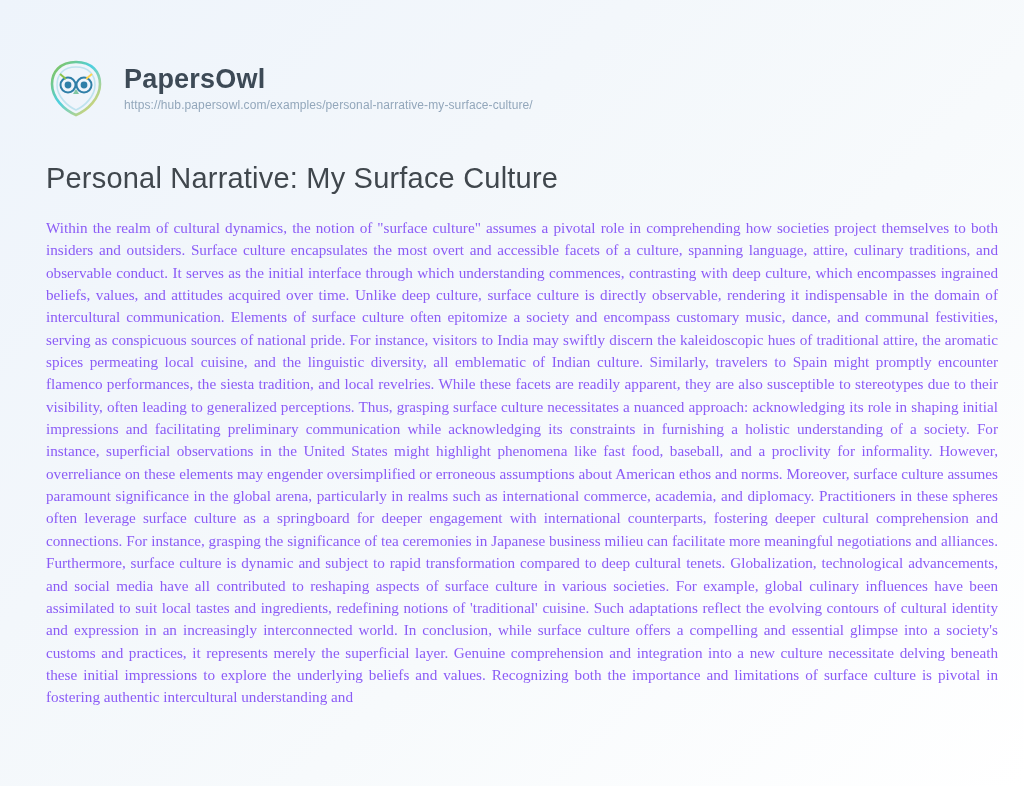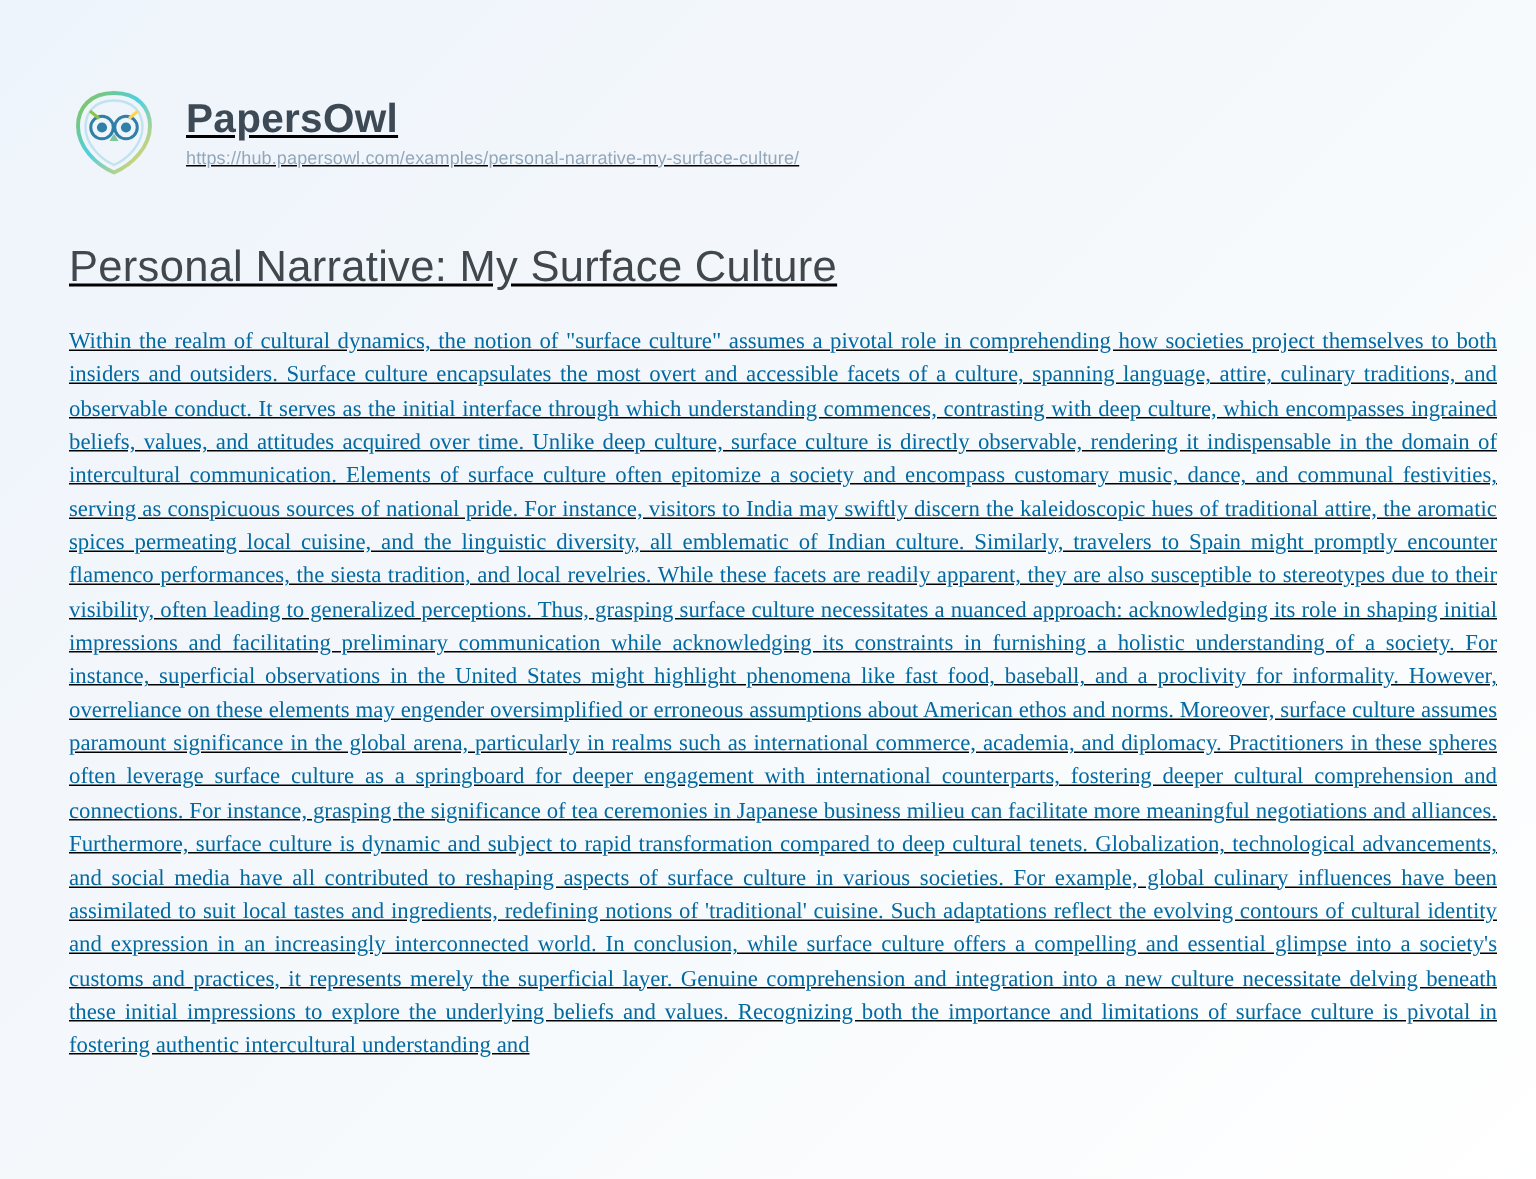--- a/index.html
+++ b/index.html
@@ -12,21 +12,20 @@
     background: linear-gradient(135deg, #eef4fb 0%, #f3f7fb 35%, #f7fafc 60%, #ffffff 100%);
     font-family: "Liberation Serif", serif;
     overflow: hidden;
   }
   .page {
     position: relative;
     width: 1024px;
     height: 786px;
     box-sizing: border-box;
     padding: 40px 26px 0 26px;
-    text-decoration: underline;
   }
   .header {
     display: flex;
     align-items: center;
     gap: 18px;
     padding-left: 20px;
     height: 96px;
   }
   .logo {
     width: 60px;
@@ -64,21 +63,21 @@
     font-weight: normal;
     font-size: 29px;
     color: #40474d;
     margin: 16px 0 22px 0;
     letter-spacing: 0.2px;
   }
   p.article {
     font-family: "Liberation Serif", serif;
     font-size: 15.2px;
     line-height: 1.47;
-    color: #0369a1;
+    color: #8b5cf6;
     text-align: justify;
     margin: 0;
     width: 952px;
   }
 </style>
 </head>
 <body>
 
 <div class="page">
 

